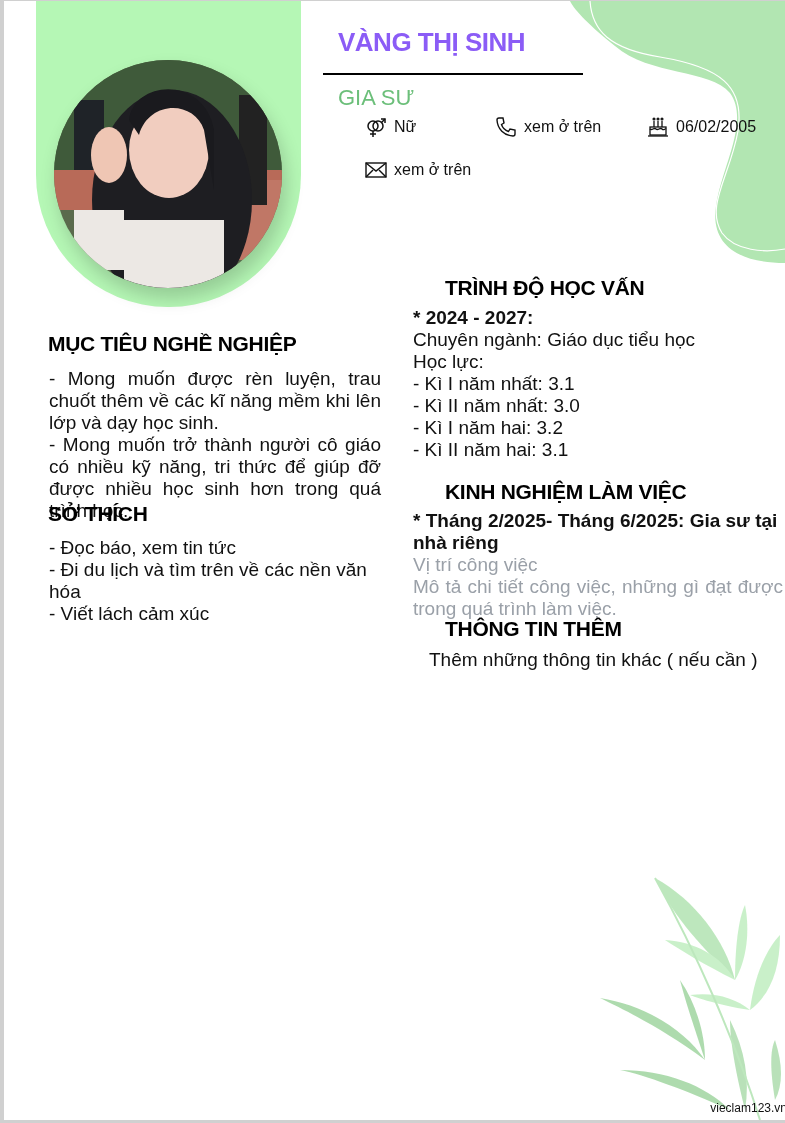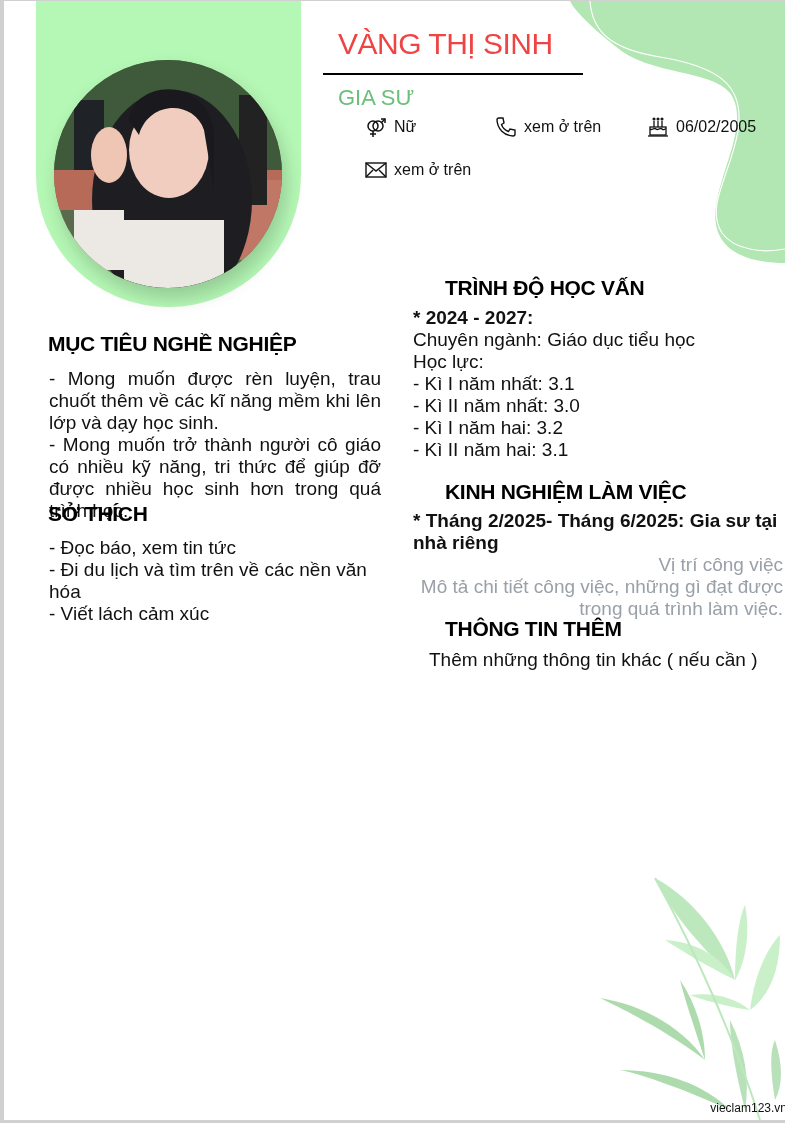--- a/index.html
+++ b/index.html
@@ -15,30 +15,30 @@
     border-radius: 0 0 132px 132px;
   }
   .avatar {
     position: absolute; left: 50px; top: 59px; width: 228px; height: 228px;
     border-radius: 50%; overflow: hidden;
     box-shadow: 4px 10px 18px rgba(0,0,0,0.18);
   }
   .blob { position: absolute; right: 0; top: 0; width: 215px; height: 262px; }
   .name {
     position: absolute; left: 334px; top: 26px;
-    font-size: 30px; font-weight: normal; color: #ef4444; letter-spacing: -0.5px;
+    font-size: 26px; font-weight: bold; color: #8b5cf6; letter-spacing: -0.5px;
   }
   .name-rule { position: absolute; left: 319px; top: 72px; width: 260px; height: 1.5px; background: #000; }
   .role { position: absolute; left: 334px; top: 84px; font-size: 22px; color: #6cbf7a; }
   .info { position: absolute; display: flex; align-items: center; font-size: 16px; color: #111; }
   .info svg { width: 24px; height: 24px; margin-right: 6px; }
   .sec-title { position: absolute; font-size: 21px; font-weight: bold; color: #000; letter-spacing: -0.3px; }
   .para { position: absolute; font-size: 19px; line-height: 22px; color: #111; }
   .justify { text-align: justify; }
-  .grey { color: #9aa0a8; text-align: right; }
+  .grey { color: #9aa0a8; }
   .b { font-weight: bold; }
   .leaves { position: absolute; right: 0; bottom: 0; width: 200px; height: 250px; }
   .watermark { position: absolute; right: -2px; bottom: 5px; font-size: 12px; color: #111; }
 </style>
 </head>
 <body>
 
 <div class="page">
 
   <svg class="blob" viewBox="0 0 215 262">

